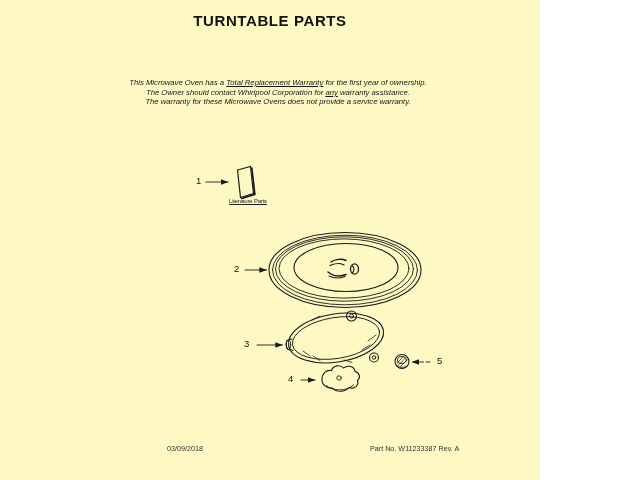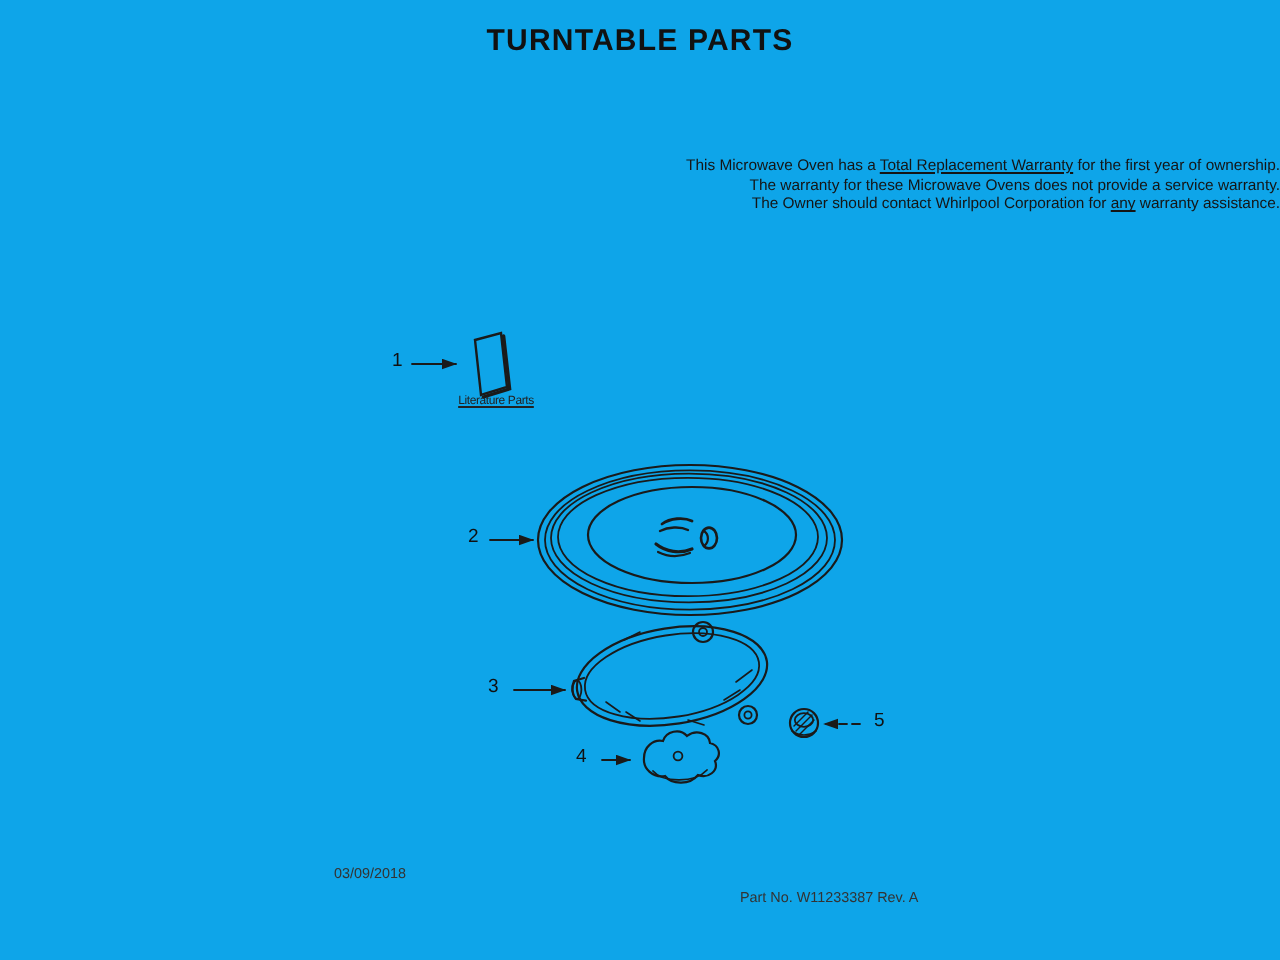--- a/index.html
+++ b/index.html
@@ -1,51 +1,51 @@
 <!DOCTYPE html>
 <html><head>
 <meta charset="utf-8">
 <style>
   html,body{margin:0;padding:0;background:#ffffff;}
   .page{
-    position:relative;width:640px;height:480px;background:#0ea5e9;overflow:hidden;
+    position:relative;width:540px;height:480px;background:#fef9c3;overflow:hidden;
     font-family:"Liberation Sans","DejaVu Sans",sans-serif;color:#1a1a1a;
   }
   .title{
     position:absolute;top:12px;left:0;right:0;text-align:center;
     font-size:15px;font-weight:bold;letter-spacing:.6px;color:#111;
   }
   .warranty{
-    position:absolute;top:78px;left:16px;right:0;text-align:right;
-    font-size:7.7px;line-height:9.6px;color:#151515;
+    position:absolute;top:78px;left:16px;right:0;text-align:center;
+    font-size:7.7px;line-height:9.6px;color:#151515;font-style:italic;
   }
   .warranty .gap{margin-top:9px;}
   .u{text-decoration:underline;}
   .diagram-svg{position:absolute;left:0;top:0;width:640px;height:480px;}
   .callout{
     position:absolute;font-size:9.5px;color:#111;line-height:10px;
   }
   .lit-label{
     position:absolute;left:220px;top:198px;width:56px;text-align:center;
     font-size:6px;letter-spacing:-.2px;text-decoration:underline;color:#222;
   }
-  .footer-date{position:absolute;left:167px;top:432px;font-size:7.2px;color:#333;text-align:right;}
+  .footer-date{position:absolute;left:167px;top:444px;font-size:7.2px;color:#333;text-align:right;}
   .footer-part{position:absolute;left:370px;top:444px;font-size:7.2px;color:#333;}
 </style>
 </head>
 <body>
 
 <div class="page">
 
   <div class="title">TURNTABLE PARTS</div>
 
   <div class="warranty">
     <div><span>This Microwave Oven has a </span><span class="u">Total Replacement Warranty</span><span> for the first year of ownership.</span></div>
+    <div><span>The Owner should contact Whirlpool Corporation for </span><span class="u">any</span><span> warranty assistance.</span></div>
     <div>The warranty for these Microwave Ovens does not provide a service warranty.</div>
-    <div><span>The Owner should contact Whirlpool Corporation for </span><span class="u">any</span><span> warranty assistance.</span></div>
   </div>
 
   <svg class="diagram-svg" viewBox="0 0 640 480" xmlns="http://www.w3.org/2000/svg">
     <defs>
       <marker id="ah" markerWidth="9" markerHeight="7" refX="8" refY="3" orient="auto">
         <path d="M0,0 L8.5,3 L0,6 Z" fill="#1a1a1a"></path>
       </marker>
     </defs>
 
     <g fill="none" stroke="#1a1a1a" stroke-width="1.1" stroke-linecap="round">

